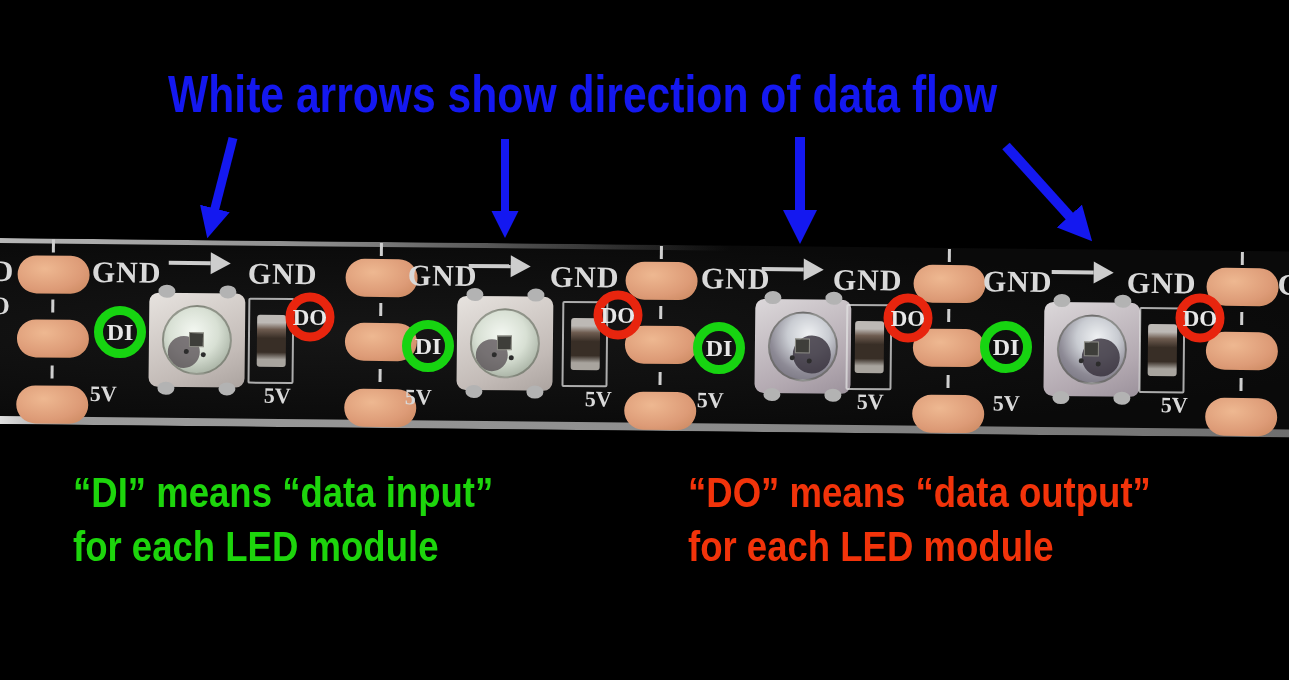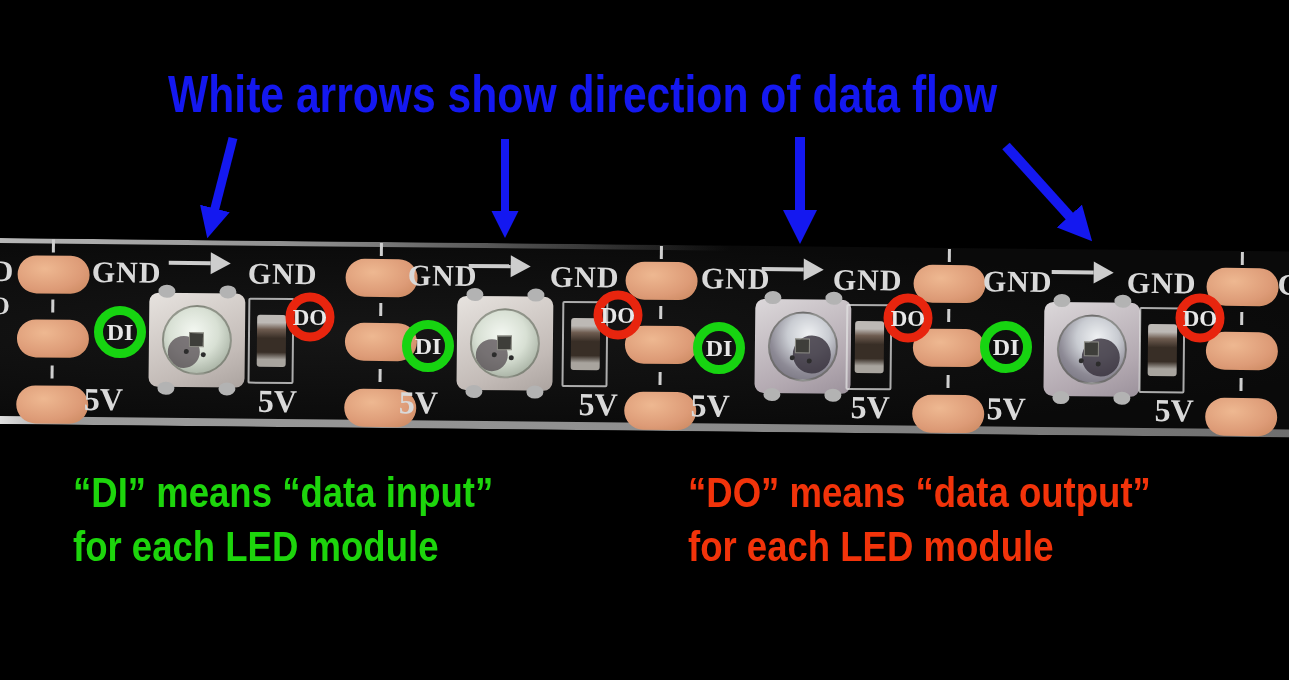--- a/index.html
+++ b/index.html
@@ -24,21 +24,21 @@
            background:linear-gradient(to right,#e2e2e2 0,#9c9c9c 5%,#8f8f8f 50%,#6e6e6e 100%);}
 
   .padgroup{position:absolute;top:0;width:72px;height:186px;}
   .pad{position:absolute;left:0;width:72px;height:38px;border-radius:19px;
        background:radial-gradient(ellipse at 38% 35%, #eeb891, var(--copper) 60%, #c8855c 100%);}
   .tick{position:absolute;width:3px;height:13px;background:#cfcfcf;}
 
   .silk{position:absolute;font-family:"Liberation Serif","DejaVu Serif",serif;font-weight:bold;
         color:var(--silk);transform:translateX(-50%);white-space:nowrap;}
   .gnd{top:16px;font-size:30px;letter-spacing:1px;}
-  .v5{top:142px;font-size:32px;}
+  .v5{top:142px;font-size:22px;}
   .partial{transform:none;}
 
   .darrow{position:absolute;top:12px;width:62px;height:22px;}
   .dtail{position:absolute;left:0;top:9px;width:42px;height:4px;background:#cdcdcd;}
   .dhead{position:absolute;left:42px;top:0;width:0;height:0;border-top:11px solid transparent;
          border-bottom:11px solid transparent;border-left:20px solid #cdcdcd;}
 
   .led{position:absolute;top:53px;width:96px;height:94px;border-radius:9px;}
   .led.v1{background:linear-gradient(155deg,#e7e3df,#c3bbb7 70%,#aba39f);}
   .led.v2{background:linear-gradient(155deg,#dcd8da,#b3a9b1 70%,#9b919b);}

